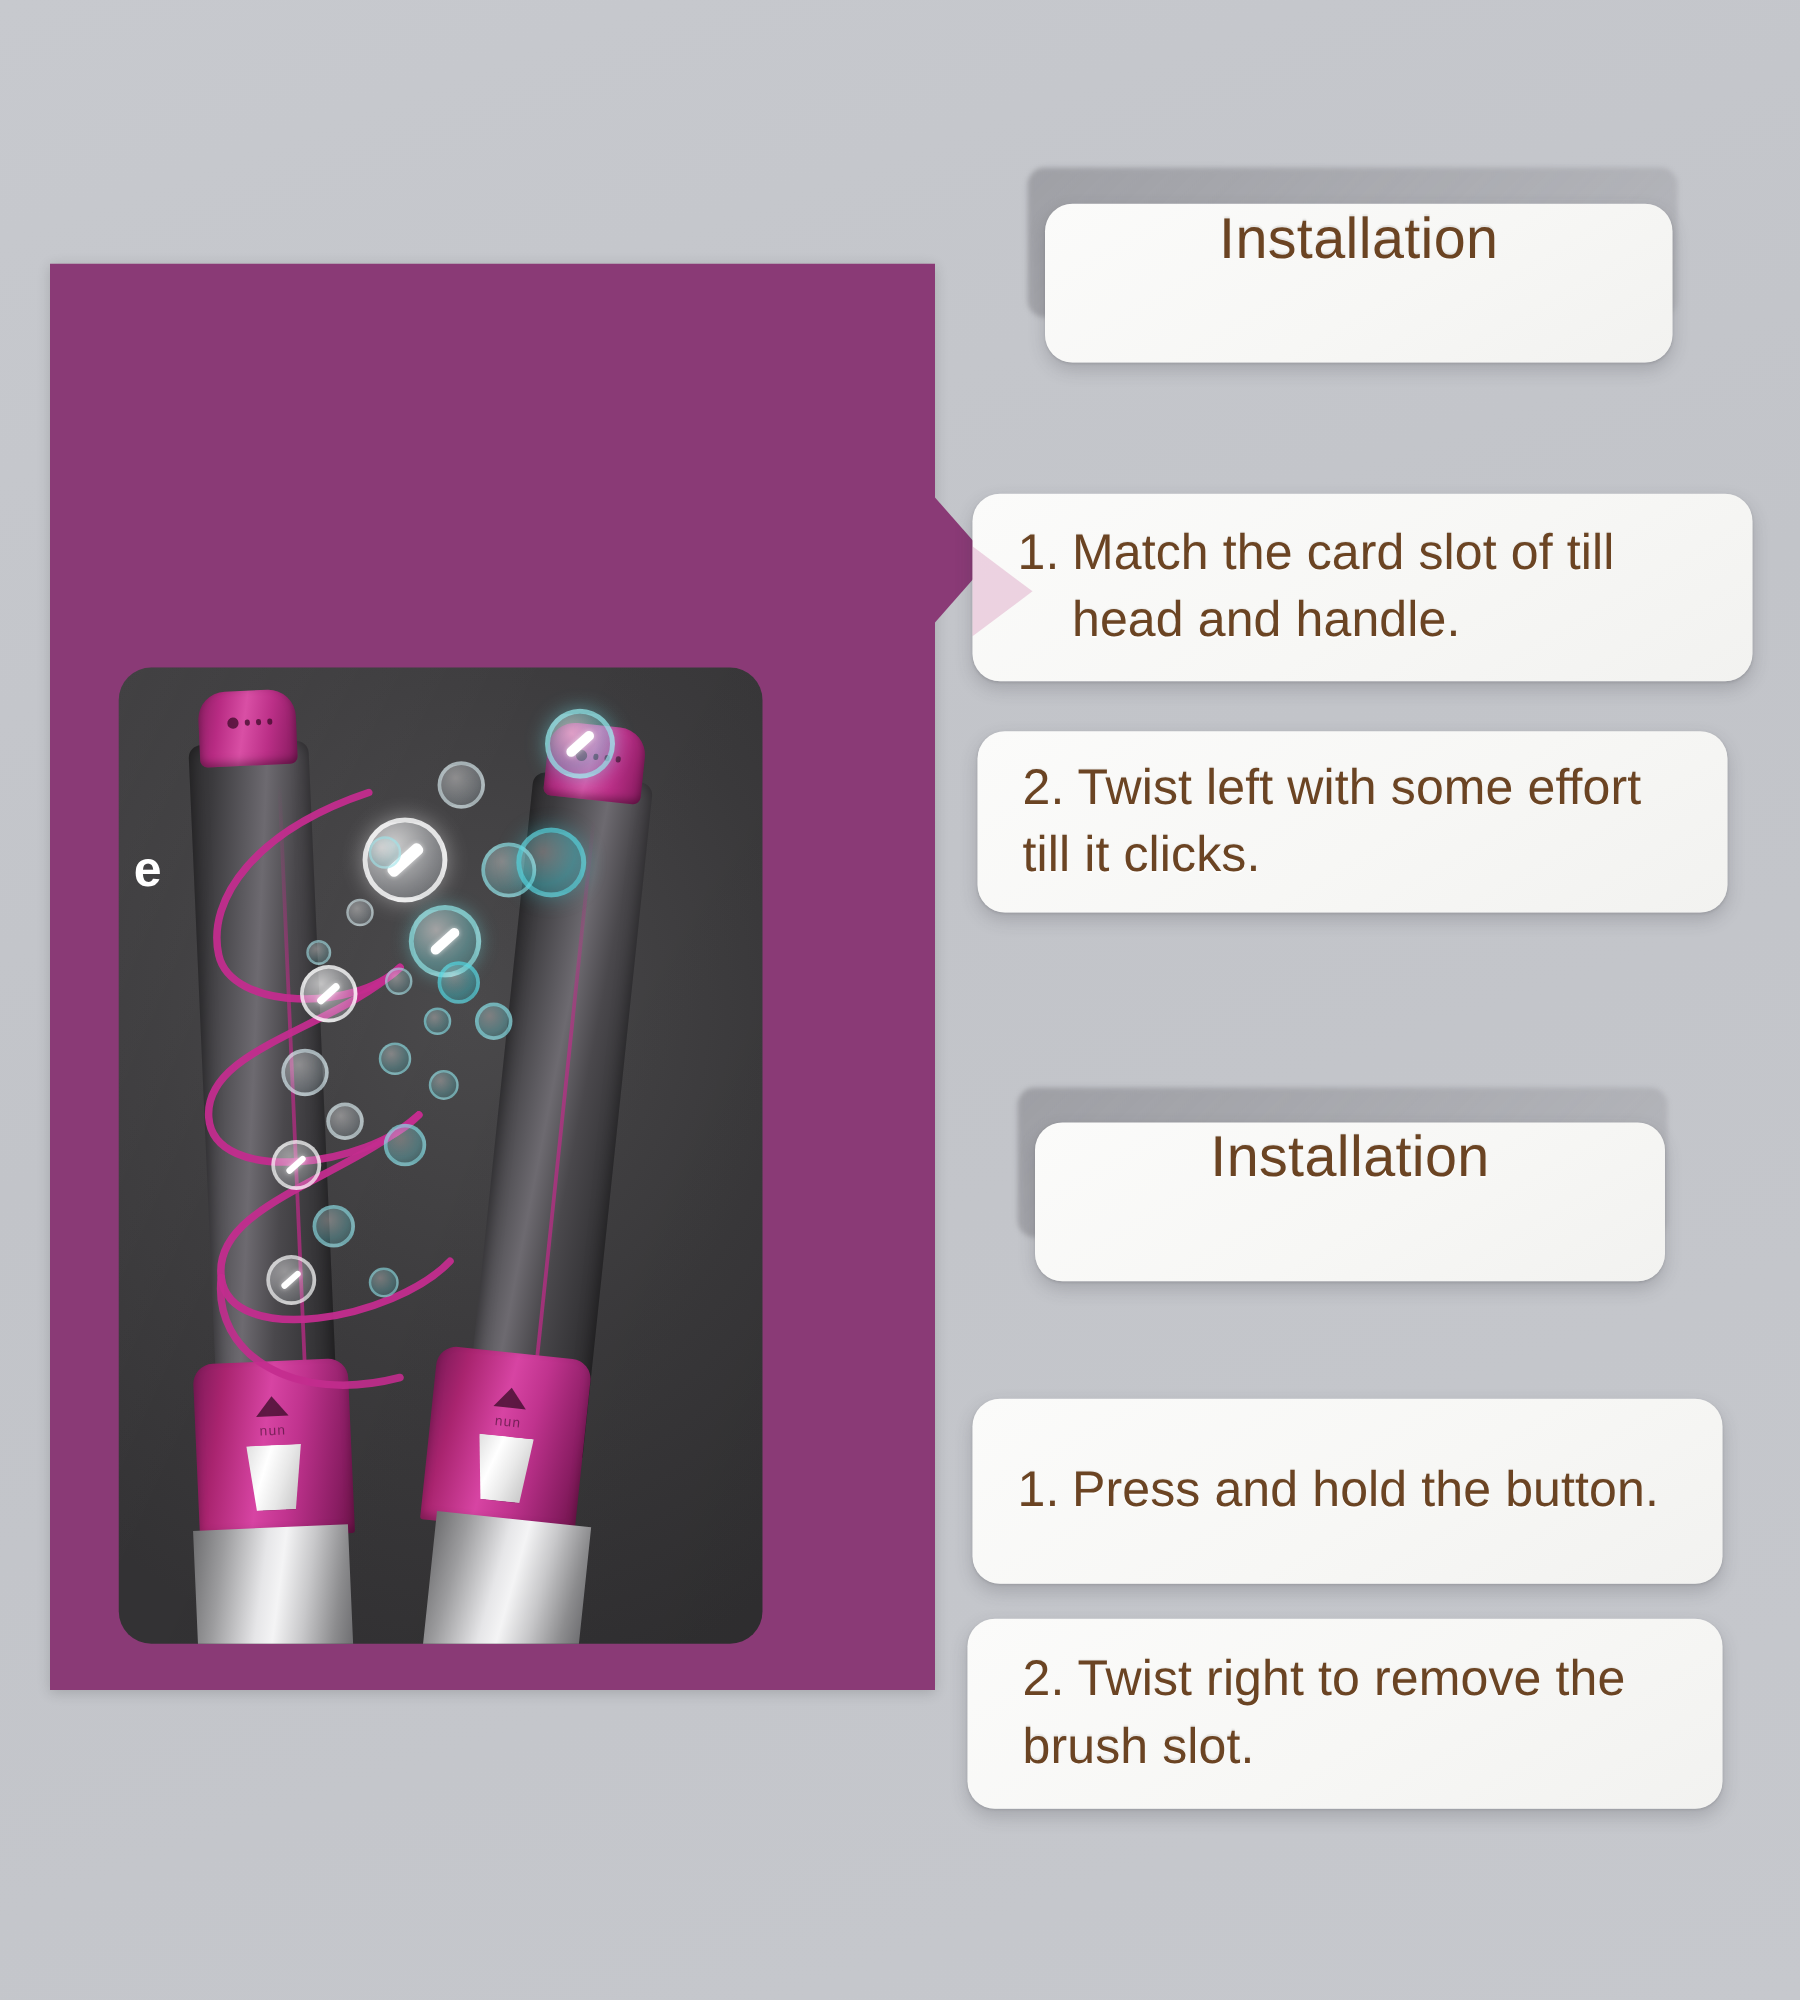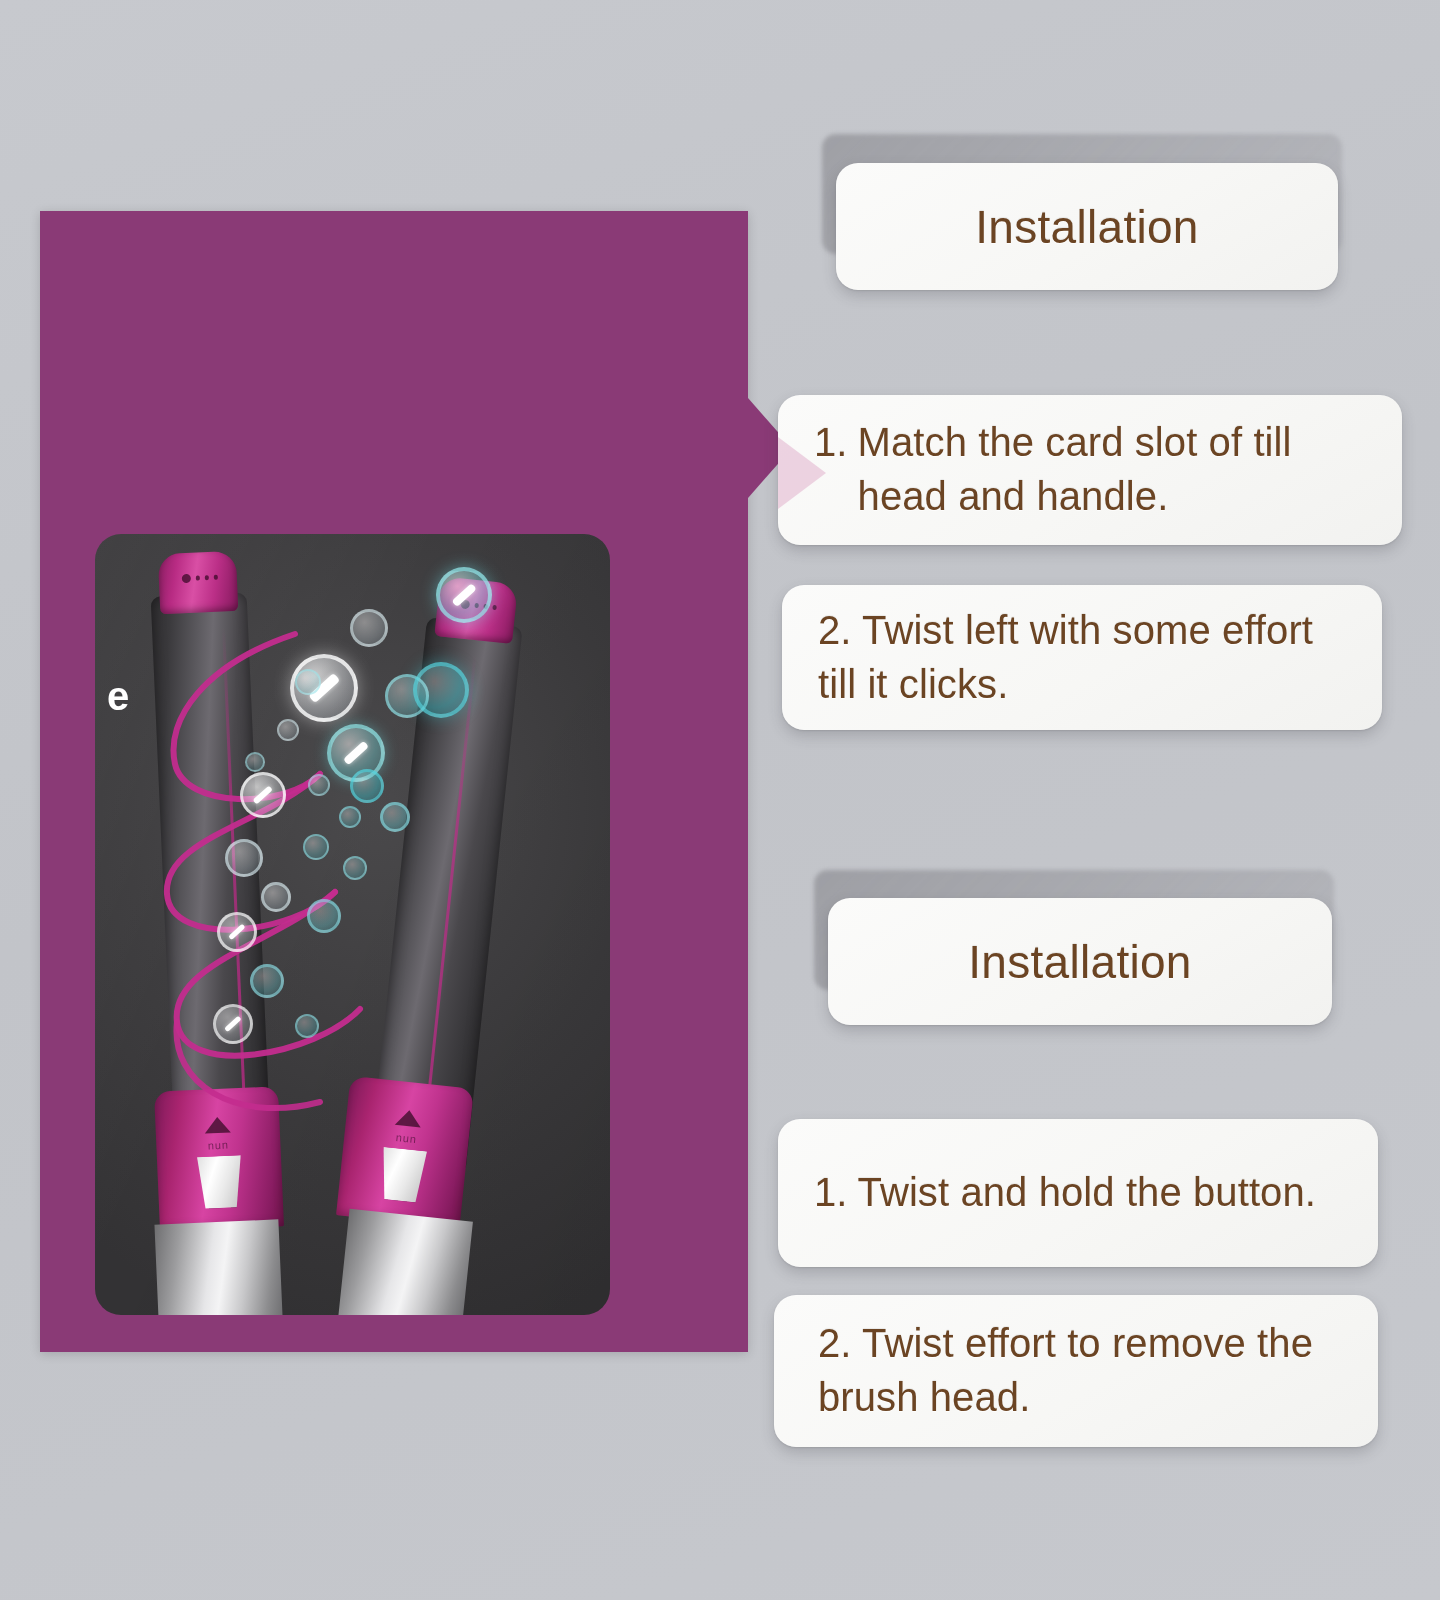--- a/index.html
+++ b/index.html
@@ -207,21 +207,21 @@
 
   .card {
     position: absolute;
     background: linear-gradient(150deg, #fbfbfa 0%, #f7f7f5 55%, #f2f2f0 100%);
     border-radius: 22px;
     box-shadow: 0 6px 14px rgba(60,60,70,0.22), 0 1px 2px rgba(0,0,0,0.10);
     box-sizing: border-box;
   }
   .card.header-card {
     display: flex;
-    align-items: center;
+    align-items: flex-start;
     justify-content: center;
   }
   .card .hcap {
     color: #6b4423;
     font-size: 46px;
     font-weight: 400;
     letter-spacing: 0.3px;
     text-shadow: 0 1px 1px rgba(255,255,255,0.9), 0 -1px 1px rgba(0,0,0,0.08);
   }
 
@@ -401,25 +401,25 @@
     </div>
 
     <div class="hdr-shadow" style="left:44px; top:870px; width:520px; height:120px;"></div>
     <div class="card header-card" style="left:58px; top:898px; width:504px; height:127px;">
       <span class="hcap">Installation</span>
     </div>
 
     <div class="card step-card" style="left:8px; top:1119px; width:600px; height:148px;">
       <div class="step-text hanging">
         <span class="num">1.</span>
-        <span class="body">Twist and hold the button.</span>
+        <span class="body">Press and hold the button.</span>
       </div>
     </div>
 
     <div class="card step-card" style="left:4px; top:1295px; width:604px; height:152px; padding-left:44px;">
       <div class="step-text">
         <span>2.</span>
-        <span>Twist effort to remove the brush head.</span>
+        <span>Twist right to remove the brush slot.</span>
       </div>
     </div>
 
   </div>
 </div>
 
 </body></html>

